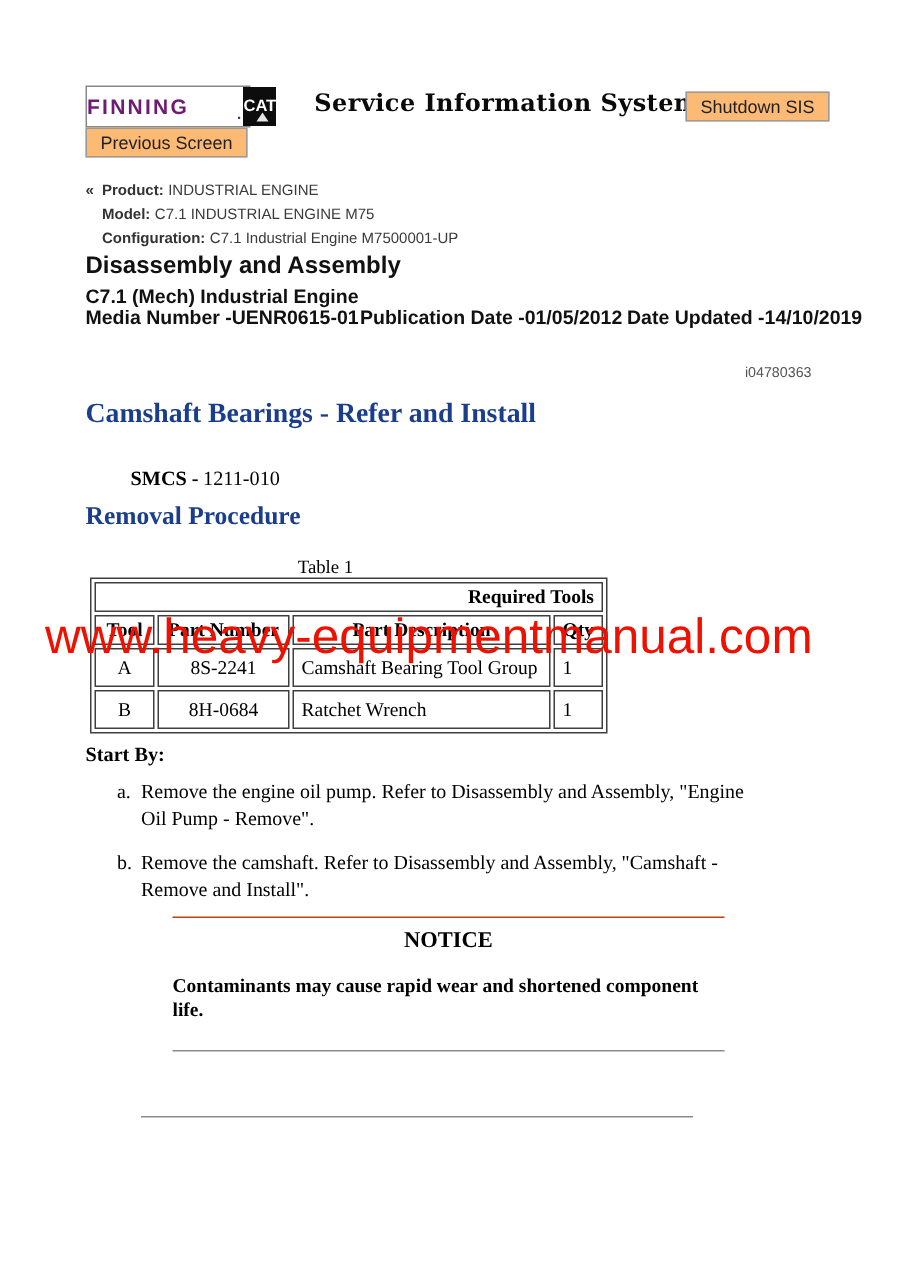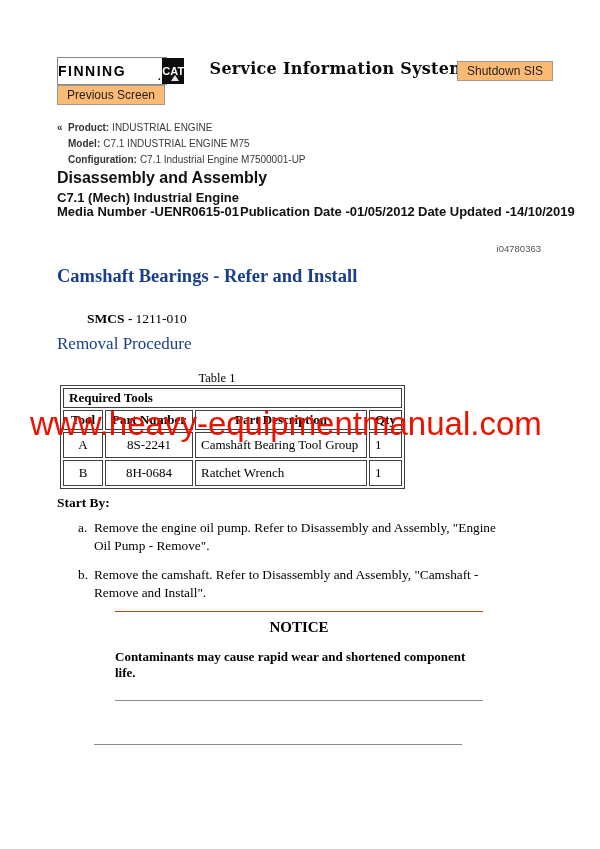--- a/index.html
+++ b/index.html
@@ -3,21 +3,21 @@
 <meta charset="utf-8">
 <style>
   html,body{margin:0;padding:0;background:#fff;}
   .page{position:relative;width:600px;height:849px;background:#ffffff;overflow:hidden;
         font-family:"Liberation Sans",sans-serif;color:#1a1a1a;}
 
   
   .logo{position:absolute;top:57px;left:57px;width:108px;height:26px;border:1px solid #888;
         display:flex;align-items:stretch;background:#fff;}
   .logo-finning{flex:1;display:flex;align-items:center;justify-content:center;
-        font-weight:bold;font-size:14px;letter-spacing:1.5px;color:#000000;gap:31px;}
+        font-weight:bold;font-size:14px;letter-spacing:1.5px;color:#701a75;gap:31px;}
   .logo-mark{font-weight:bold;font-size:10px;margin-left:1px;align-self:flex-end;line-height:14px;}
   .logo-cat{width:25px;background:#0d0d0d;color:#fff;display:flex;align-items:center;
         justify-content:center;font-weight:bold;font-size:11px;position:relative;}
   .cat-tri{position:absolute;left:9px;bottom:3px;width:0;height:0;
         border-left:4px solid transparent;border-right:4px solid transparent;
         border-bottom:6px solid #e6e6e6;}
   .sis-title{position:absolute;top:59px;left:38px;width:600px;text-align:center;
         font-family:"DejaVu Serif",serif;font-weight:bold;font-size:16px;color:#0a0a0a;
         letter-spacing:.3px;white-space:nowrap;}
   .btn{position:absolute;background:#fdba74;border:1px solid #9a9a9a;font-size:12px;color:#222;
@@ -36,30 +36,30 @@
   .doc-subtitle{position:absolute;top:190px;left:57px;font-size:13px;font-weight:bold;color:#111;text-align:right;}
   .media-item{position:absolute;top:204px;font-size:13px;font-weight:bold;color:#111;white-space:nowrap;}
   .media-1{left:57px;} .media-2{left:240px;} .media-3{left:418px;}
   .doc-id{position:absolute;top:243px;right:59px;font-size:9.5px;color:#555;}
 
   
   .serif{font-family:"Liberation Serif",serif;}
   .h1{position:absolute;top:266px;left:57px;font-size:18.5px;font-weight:bold;color:#1a3e8c;white-space:nowrap;}
   .smcs{position:absolute;top:311px;left:57px;font-size:13.5px;color:#000;margin-left:30px;}
   .smcs b{margin-right:3px;}
-  .h2{position:absolute;top:334px;left:57px;font-size:17px;font-weight:normal;color:#1a3e8c;white-space:nowrap;}
+  .h2{position:absolute;top:334px;left:57px;font-size:17px;font-weight:bold;color:#1a3e8c;white-space:nowrap;}
 
   
   .table-caption{position:absolute;top:371px;left:60px;width:314px;text-align:center;
         font-size:12.5px;color:#000;}
   table.tools{position:absolute;top:385px;left:60px;border-collapse:separate;border-spacing:2px;
         border:1px solid #3f3f3f;background:#fff;font-family:"Liberation Serif",serif;
         font-size:13px;color:#000;}
   table.tools td{border:1px solid #3f3f3f;padding:2px 5px;vertical-align:middle;background:#fff;}
-  table.tools .hd{font-weight:bold;text-align:left;padding:1px 5px;}
+  table.tools .hd{font-weight:bold;text-align:right;padding:1px 5px;}
   table.tools .c-tool{width:28px;text-align:center;}
   table.tools .c-part{width:76px;text-align:center;}
   table.tools .c-desc{width:160px;text-align:left;}
   table.tools .c-qty{width:18px;text-align:left;}
   table.tools .datarow td{padding-top:4px;padding-bottom:4px;}
 
   
   .watermark{position:absolute;top:405px;left:30px;font-size:33px;color:#ee1100;
         white-space:nowrap;letter-spacing:0;z-index:5;}
 

